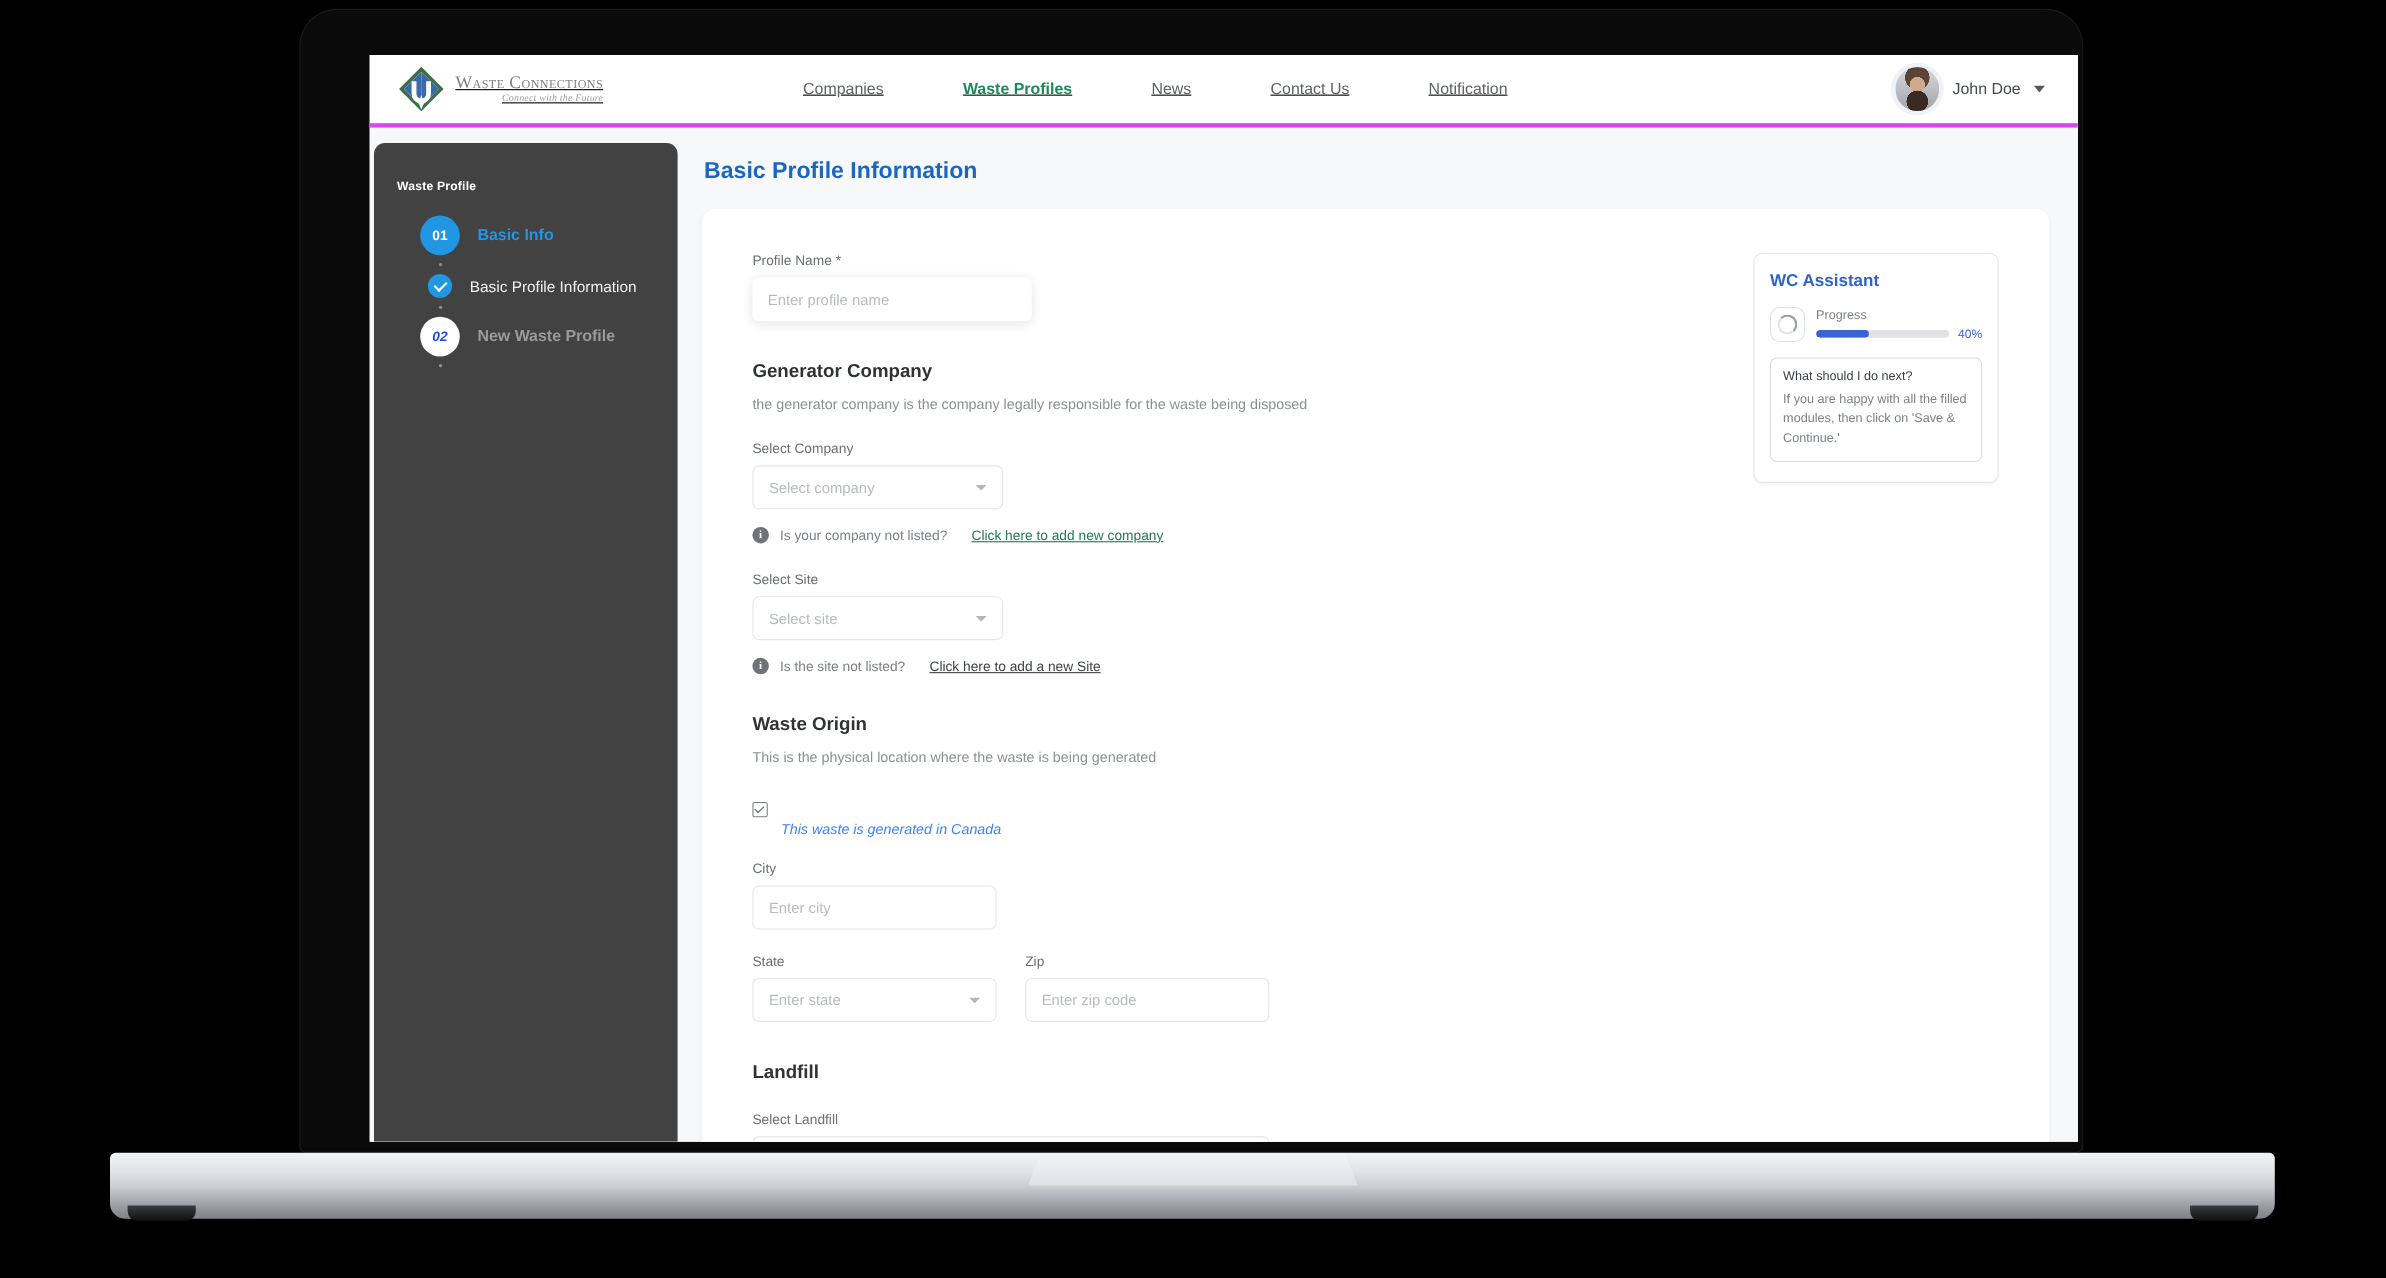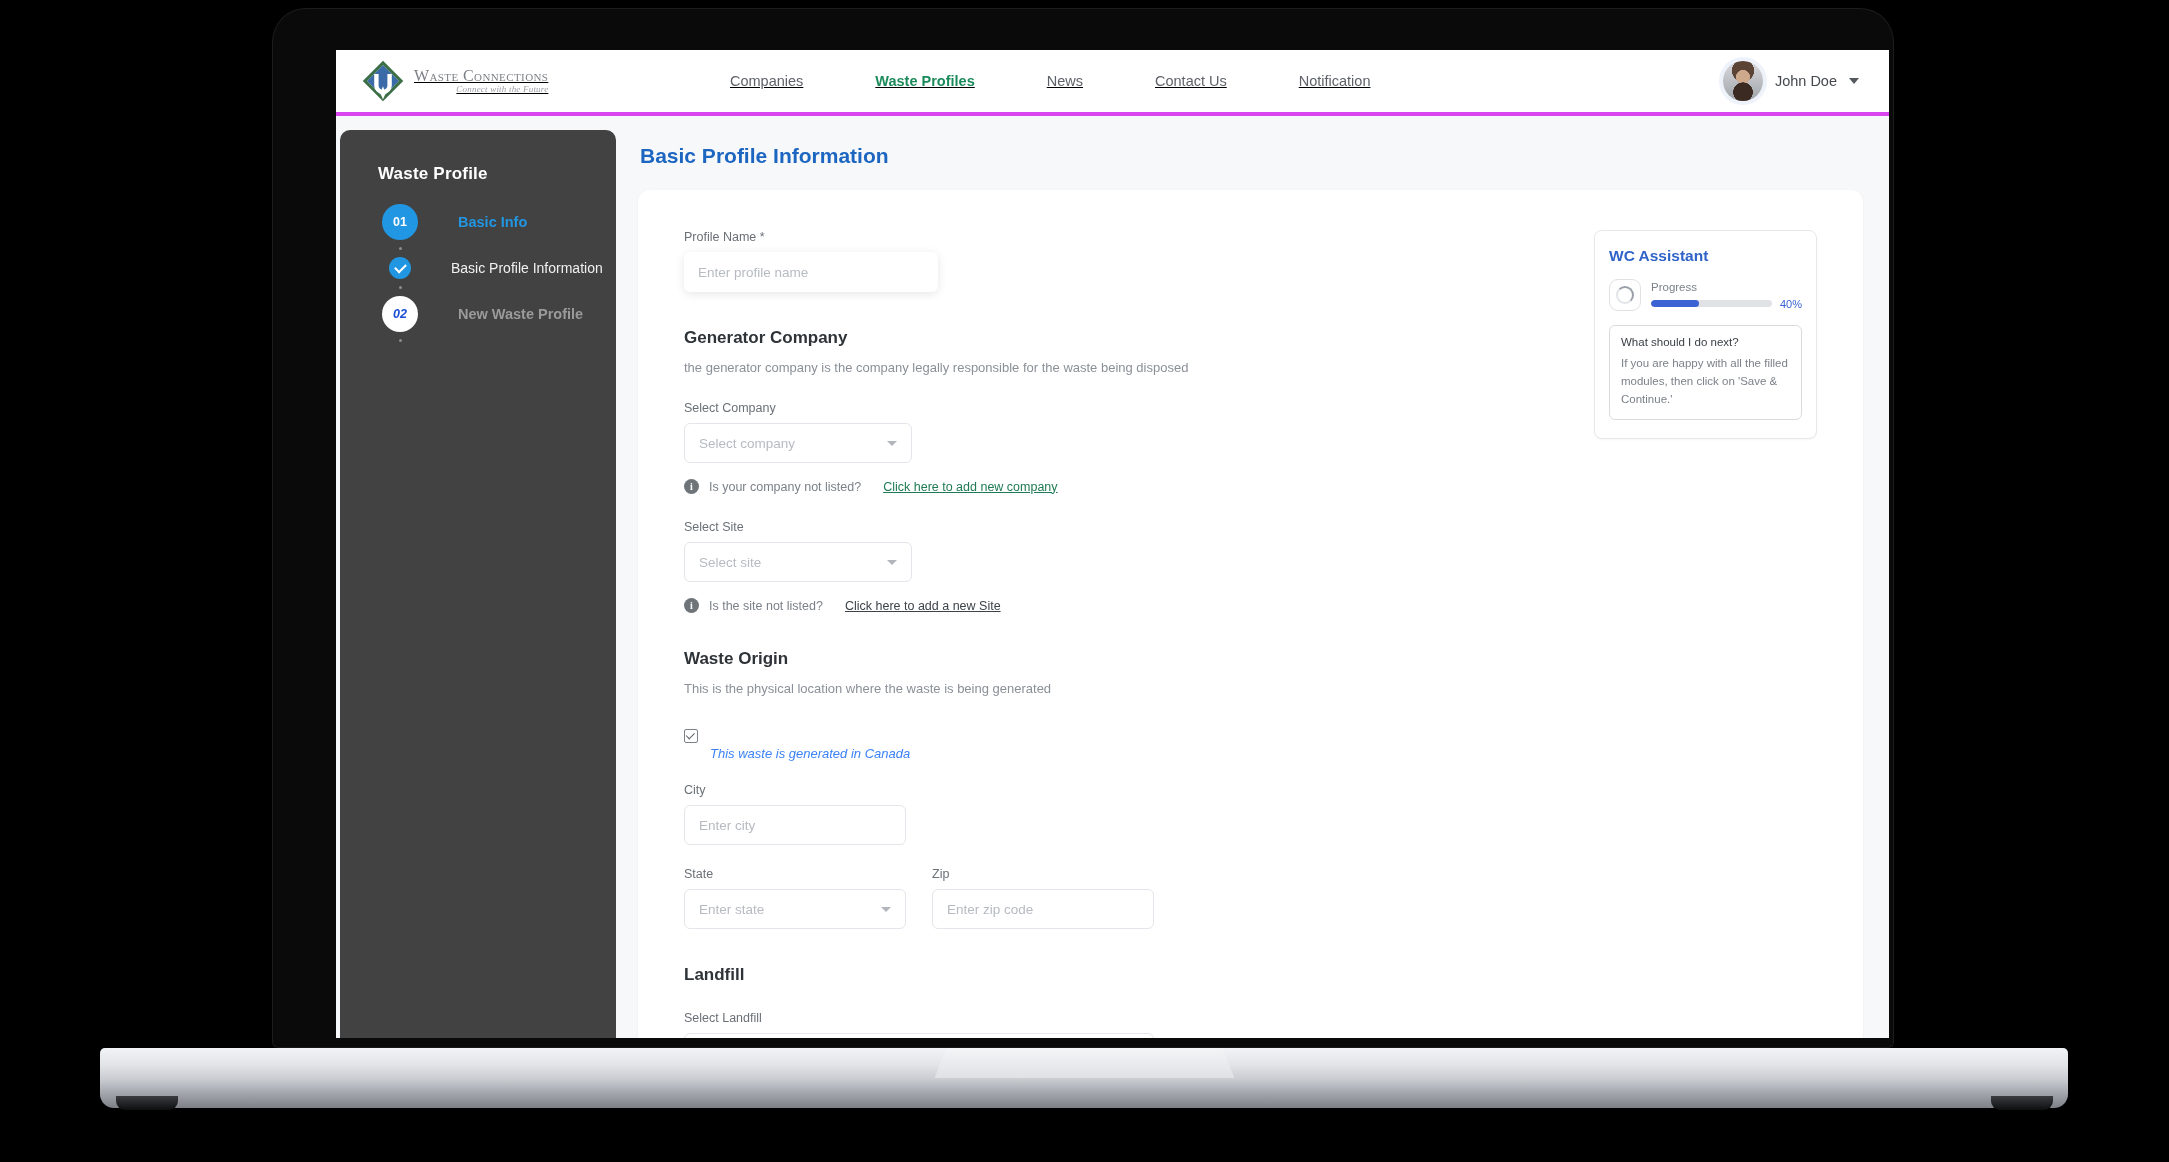--- a/index.html
+++ b/index.html
@@ -88,39 +88,39 @@
   .user-name { font-size: 14.5px; color:#44484e; }
   .caret { width:0; height:0; border-left:5px solid transparent; border-right:5px solid transparent; border-top:6px solid #55585e; }
 
   
   .page { display:flex; background:#f7f8f9; height: 922px; }
   .sidebar-col { width: 280px; padding: 14px 0 0 4px; }
   .sidebar {
     background:#424242; border-radius: 10px 10px 0 0;
     height: 100%; padding: 34px 0 0 0; color:#fff;
   }
-  .sb-title { font-size: 17px; font-weight: bold; padding-left: 38px; margin-bottom: 20px; letter-spacing:.2px; }
+  .sb-title { font-size: 11px; font-weight: bold; padding-left: 21px; margin-bottom: 20px; letter-spacing:.2px; }
 
   .steps { padding-left: 32px; }
   .step { display:flex; align-items:center; gap: 16px; }
   .circle-lg {
     width: 36px; height:36px; border-radius:50%;
     display:flex; align-items:center; justify-content:center;
     font-size: 12.5px; font-weight: bold; flex:none;
     margin-left: 10px;
   }
   .circle-lg.blue { background:#2196e3; color:#fff; }
   .circle-lg.white { background:#fff; color:#1d4ed8;font-style:italic; }
   .circle-sm {
     width: 22px; height:22px; border-radius:50%; background:#2196e3;
     display:flex; align-items:center; justify-content:center; flex:none;
     margin-left: 17px;
   }
   .check { width:11px; height:7px; border-left:2px solid #fff; border-bottom:2px solid #fff; transform: rotate(-45deg) translate(1px,-1px); }
-  .step-label { font-size: 14px; margin-left: 24px; }
+  .step-label { font-size: 14px; }
   .step-label.active { color:#2196e3; font-weight:bold; font-size:14.5px; }
   .step-label.sub { color:#f0f0f0; }
   .step-label.muted { color:#9a9a9a; font-weight:bold; font-size:14.5px; }
   .dots { display:flex; flex-direction:column; gap:5px; align-items:center; width:36px; margin-left:10px; padding: 7px 0; }
   .dot { width:3px; height:3px; border-radius:50%; background:#8d8d8d; }
 
   .content { flex:1; padding: 14px 26px 0 22px; }
   .page-title { font-size: 21px; color:#1c66c2; font-weight:bold; margin: 14px 0 22px 2px; }
   .card {
     background:#fff; border-radius: 12px; min-height: 840px;

